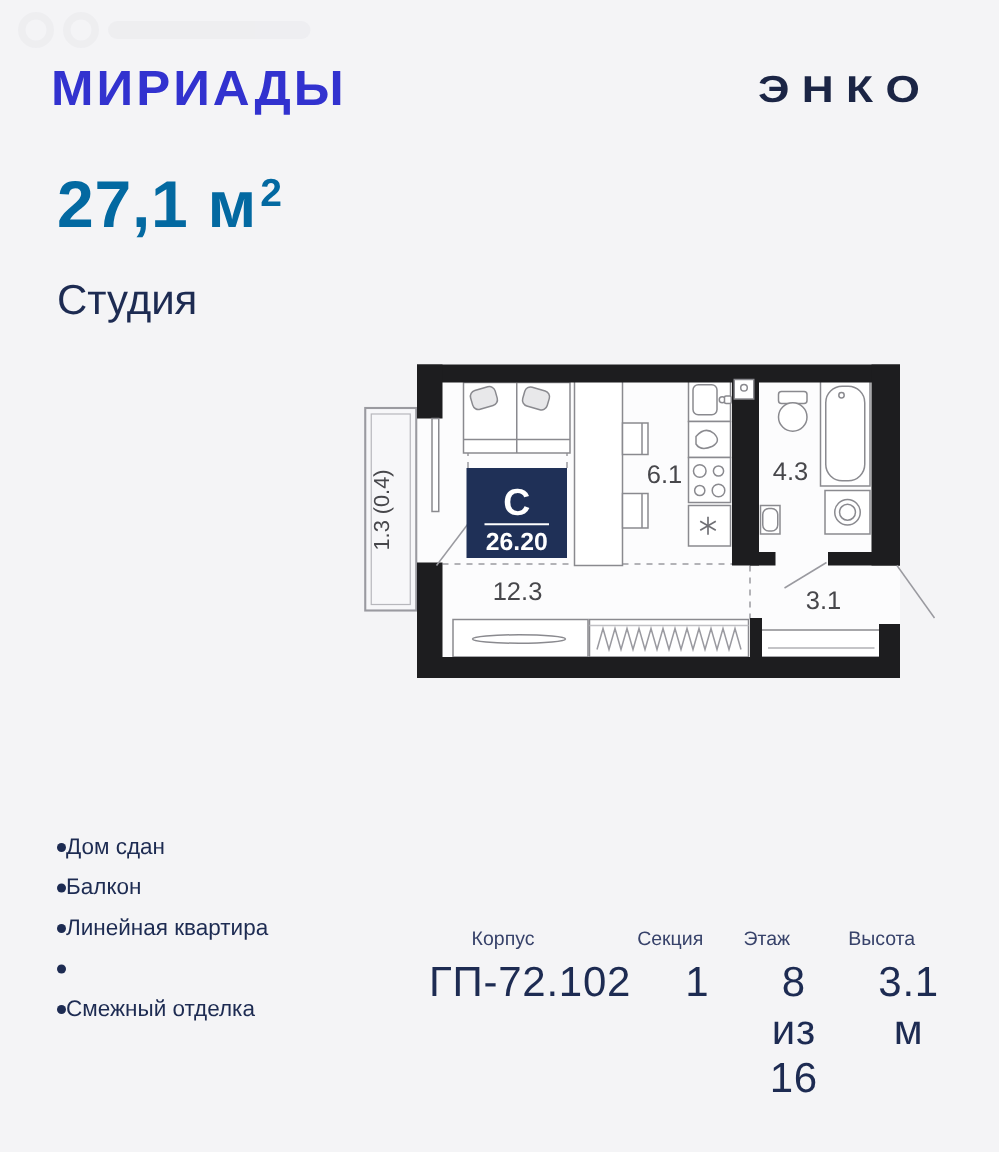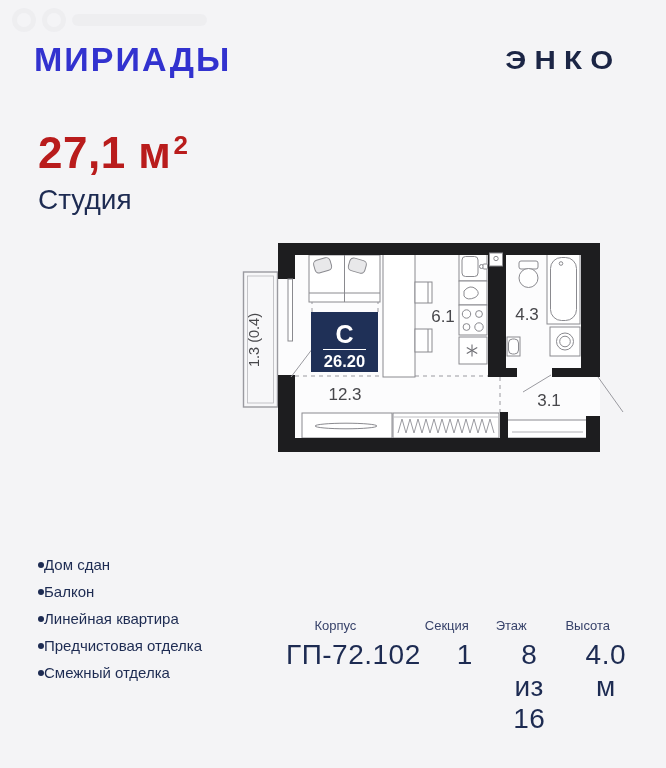--- a/index.html
+++ b/index.html
@@ -25,22 +25,22 @@
     position: absolute; left: 34px; top: 40px;
     font-size: 34px; font-weight: 700; letter-spacing: 2px;
     color: #3232cf; transform: scaleY(0.97);
   }
   .developer-logo {
     position: absolute; right: 44px; top: 46px;
     font-size: 25px; font-weight: 600; letter-spacing: 7px;
     color: #1b2545; transform: scaleX(1.18); transform-origin: right center;
   }
   .area-title {
-    position: absolute; left: 38px; top: 128px;
-    font-size: 44px; font-weight: 700; color: #b91c1c; letter-spacing: 0.5px;
+    position: absolute; left: 38px; top: 112px;
+    font-size: 44px; font-weight: 700; color: #0369a1; letter-spacing: 0.5px;
   }
   .area-title sup { font-size: 26px; font-weight: 700; vertical-align: 14px; margin-left: 2px; }
   .area-type {
     position: absolute; left: 38px; top: 184px;
     font-size: 28px; font-weight: 400; color: #1d2b52;
   }
   .plan-svg { position: absolute; left: 0; top: 0; pointer-events: none; }
 
   .features {
     position: absolute; left: 38px; top: 551px;
@@ -226,21 +226,20 @@
   <li>
       <span class="dot"></span>
       <span>Балкон</span>
     </li>
   <li>
       <span class="dot"></span>
       <span>Линейная квартира</span>
     </li>
   <li>
       <span class="dot"></span>
-      <span>Предчистовая отделка</span>
     </li>
   <li>
       <span class="dot"></span>
       <span>Смежный отделка</span>
     </li>
 </ul>
 
 <div class="details">
   <div class="detail-col">
     <div class="detail-label">Корпус</div>
@@ -249,15 +248,15 @@
   <div class="detail-col">
     <div class="detail-label">Секция</div>
     <div class="detail-value">1</div>
   </div>
   <div class="detail-col">
     <div class="detail-label">Этаж</div>
     <div class="detail-value">8 из 16</div>
   </div>
   <div class="detail-col">
     <div class="detail-label">Высота</div>
-    <div class="detail-value">4.0 м</div>
+    <div class="detail-value">3.1 м</div>
   </div>
 </div>
 
 </body></html>

